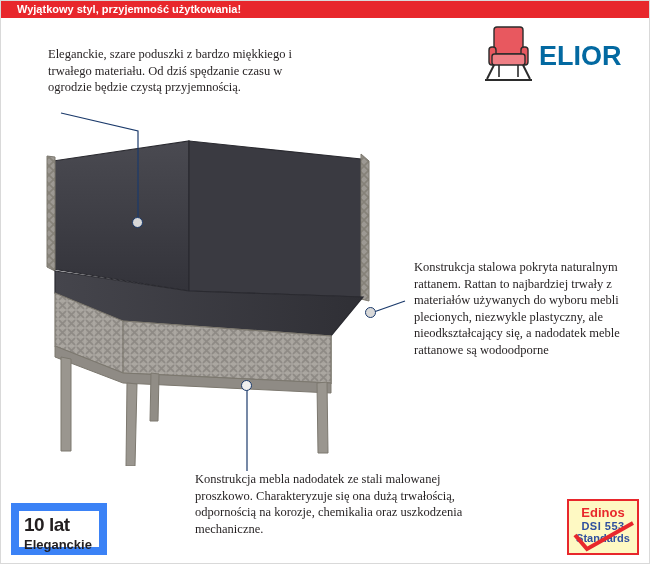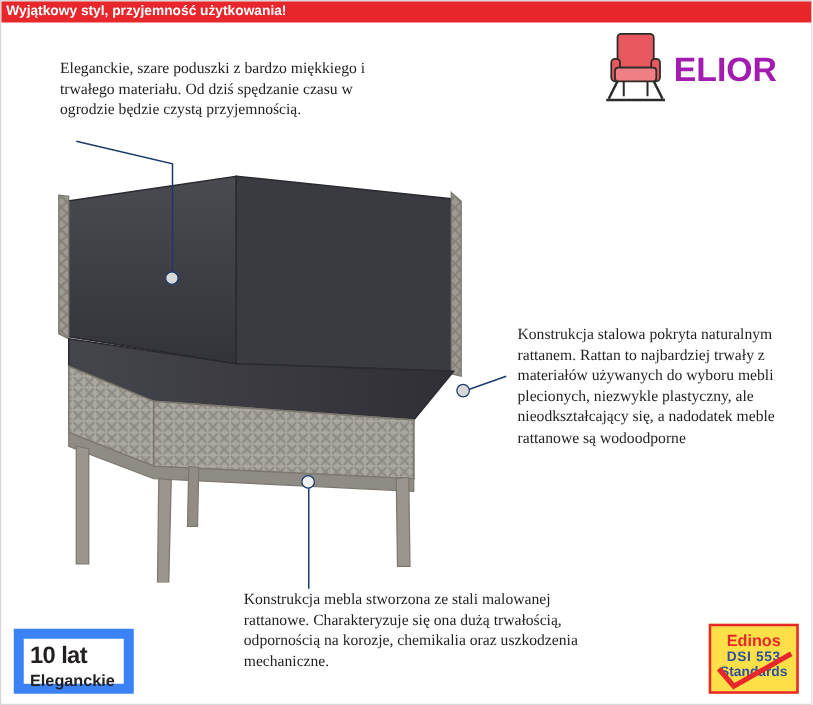--- a/index.html
+++ b/index.html
@@ -26,21 +26,21 @@
     left: 0;
     top: 0;
     width: 650px;
     height: 17px;
     background: #e8272c;
     color: #ffffff;
     font-family: "Liberation Sans", sans-serif;
     font-weight: bold;
     font-size: 11px;
     line-height: 17px;
-    padding-left: 4px;
+    padding-left: 16px;
     box-sizing: border-box;
     white-space: nowrap;
     overflow: hidden;
   }
 
   
   #logo {
     position: absolute;
     right: 14px;
     top: 24px;
@@ -48,21 +48,21 @@
     height: 62px;
   }
   #logo-text {
     position: absolute;
     left: 64px;
     top: 16px;
     font-family: "Liberation Sans", sans-serif;
     font-weight: bold;
     font-size: 27px;
     letter-spacing: 0px;
-    color: #a21caf;
+    color: #0369a1;
   }
   #logo-chair {
     position: absolute;
     left: 8px;
     top: 0px;
     width: 52px;
     height: 60px;
   }
 
   
@@ -149,21 +149,21 @@
   }
 
   #edinos-badge {
     position: absolute;
     right: 10px;
     bottom: 8px;
     width: 72px;
     height: 56px;
     border: 2px solid #e8272c;
     box-sizing: border-box;
-    background: #fde047;
+    background: #fef9c3;
     text-align: center;
     font-family: "Liberation Sans", sans-serif;
   }
   #edinos-name {
     margin-top: 4px;
     font-size: 13px;
     font-weight: bold;
     color: #e8272c;
     letter-spacing: 0px;
   }
@@ -259,21 +259,21 @@
     <polyline points="370,312 404,300" fill="none" stroke="#1b3a6b" stroke-width="1.2"></polyline>
     <polyline points="246,385 246,470" fill="none" stroke="#1b3a6b" stroke-width="1.2"></polyline>
   </svg>
 
   <div class="dot" style="left:131px; top:216px;"></div>
   <div class="dot" style="left:364px; top:306px;"></div>
   <div class="dot light" style="left:240px; top:379px;"></div>
 
   <div class="ann" id="ann-top">Eleganckie, szare poduszki z bardzo miękkiego i trwałego materiału. Od dziś spędzanie czasu w ogrodzie będzie czystą przyjemnością.</div>
   <div class="ann" id="ann-right">Konstrukcja stalowa pokryta naturalnym rattanem. Rattan to najbardziej trwały z materiałów używanych do wyboru mebli plecionych, niezwykle plastyczny, ale nieodkształcający się, a nadodatek meble rattanowe są wodoodporne</div>
-  <div class="ann" id="ann-bottom">Konstrukcja mebla stworzona ze stali malowanej rattanowe. Charakteryzuje się ona dużą trwałością, odpornością na korozje, chemikalia oraz uszkodzenia mechaniczne.</div>
+  <div class="ann" id="ann-bottom">Konstrukcja mebla nadodatek ze stali malowanej proszkowo. Charakteryzuje się ona dużą trwałością, odpornością na korozje, chemikalia oraz uszkodzenia mechaniczne.</div>
 
   <div id="warranty-badge">
     <div id="warranty-years">10 lat</div>
     <div id="warranty-label">Eleganckie</div>
   </div>
 
   <div id="edinos-badge">
     <div id="edinos-name">Edinos</div>
     <svg id="edinos-check" viewBox="0 0 68 34">
       <path d="M4 14 L16 28 L62 2" fill="none" stroke="#e8272c" stroke-width="4"></path>

